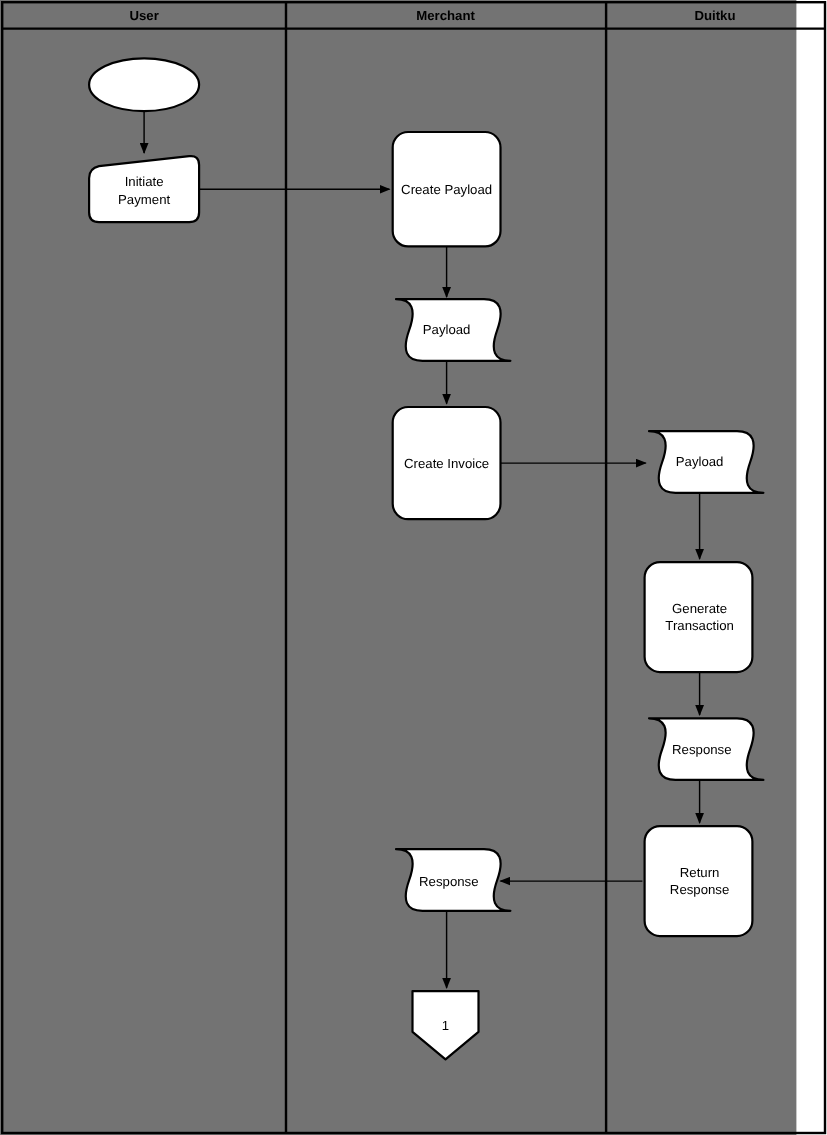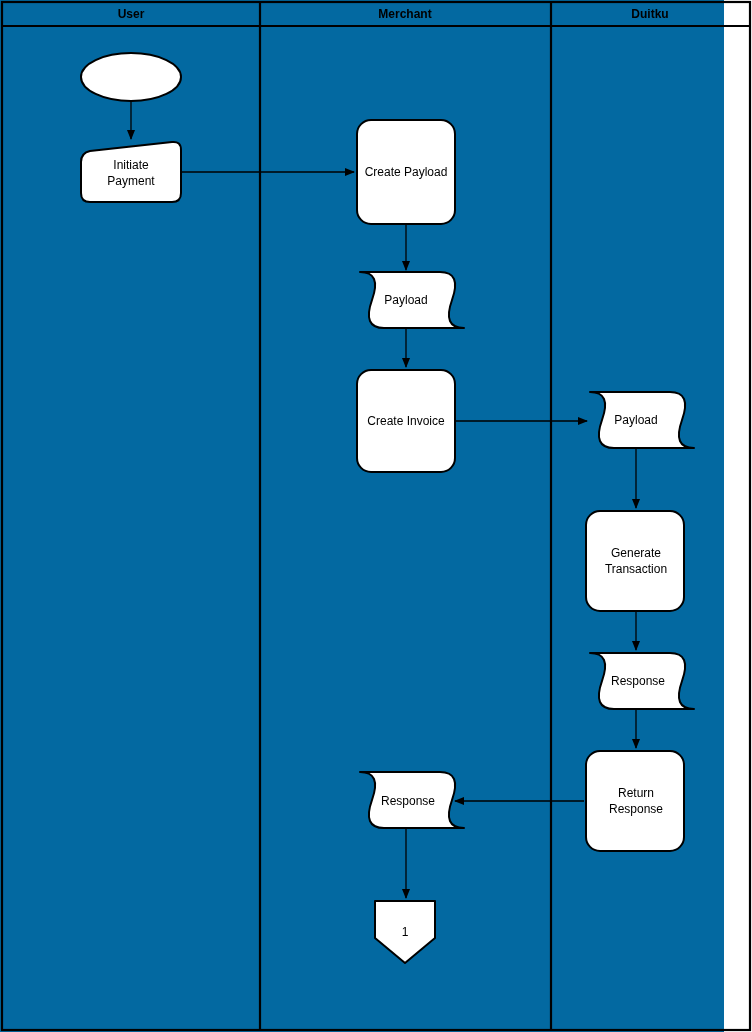--- a/index.html
+++ b/index.html
@@ -10,21 +10,21 @@
   body {
     width: 752px;
     height: 1032px;
     font-family: "Liberation Sans", sans-serif;
     overflow: hidden;
   }
   #stage {
     position: relative;
     width: 724px;
     height: 1032px;
-    background: #0369a1;
+    background: #737373;
   }
   #stage svg {
     position: absolute;
     top: 0;
     left: 0;
     display: block;
   }
   .lane-title {
     font-family: "Liberation Sans", sans-serif;
     font-size: 12px;

